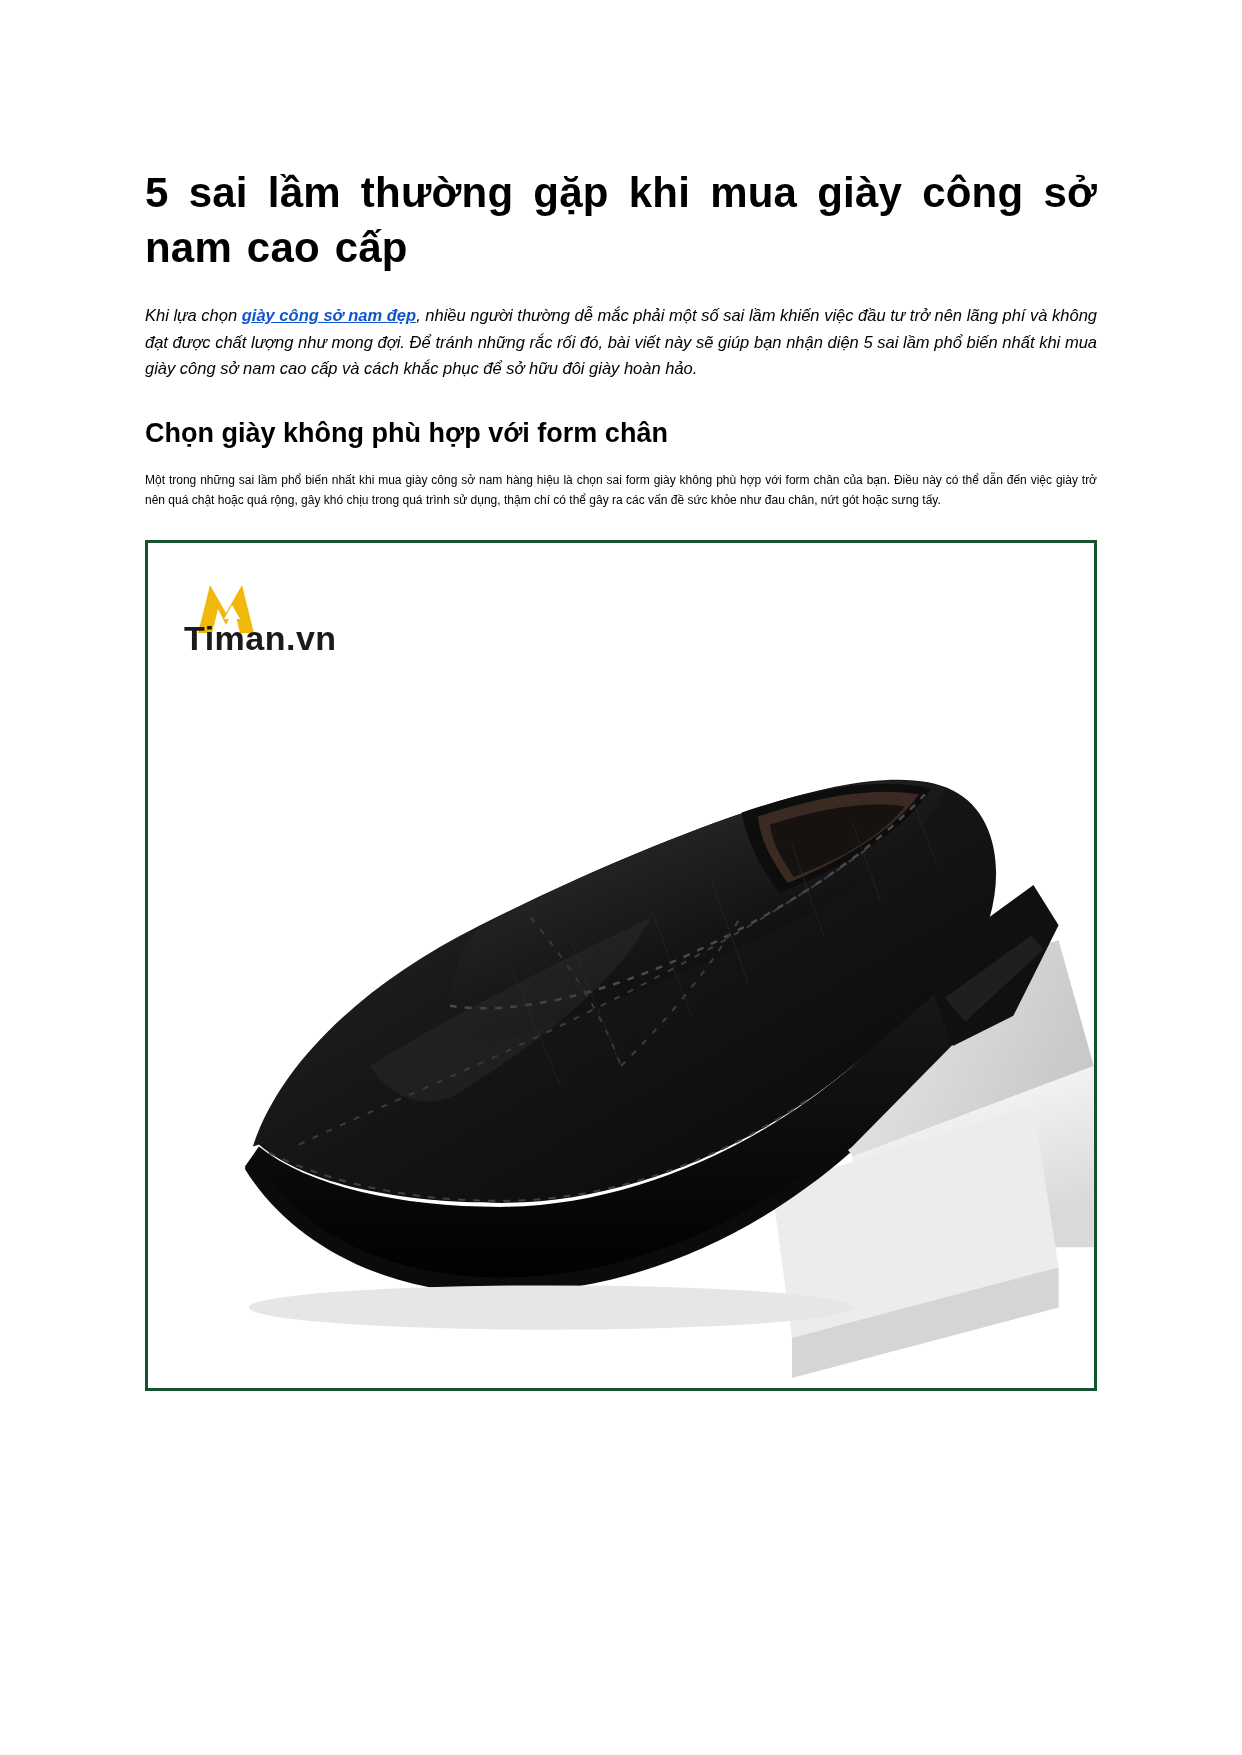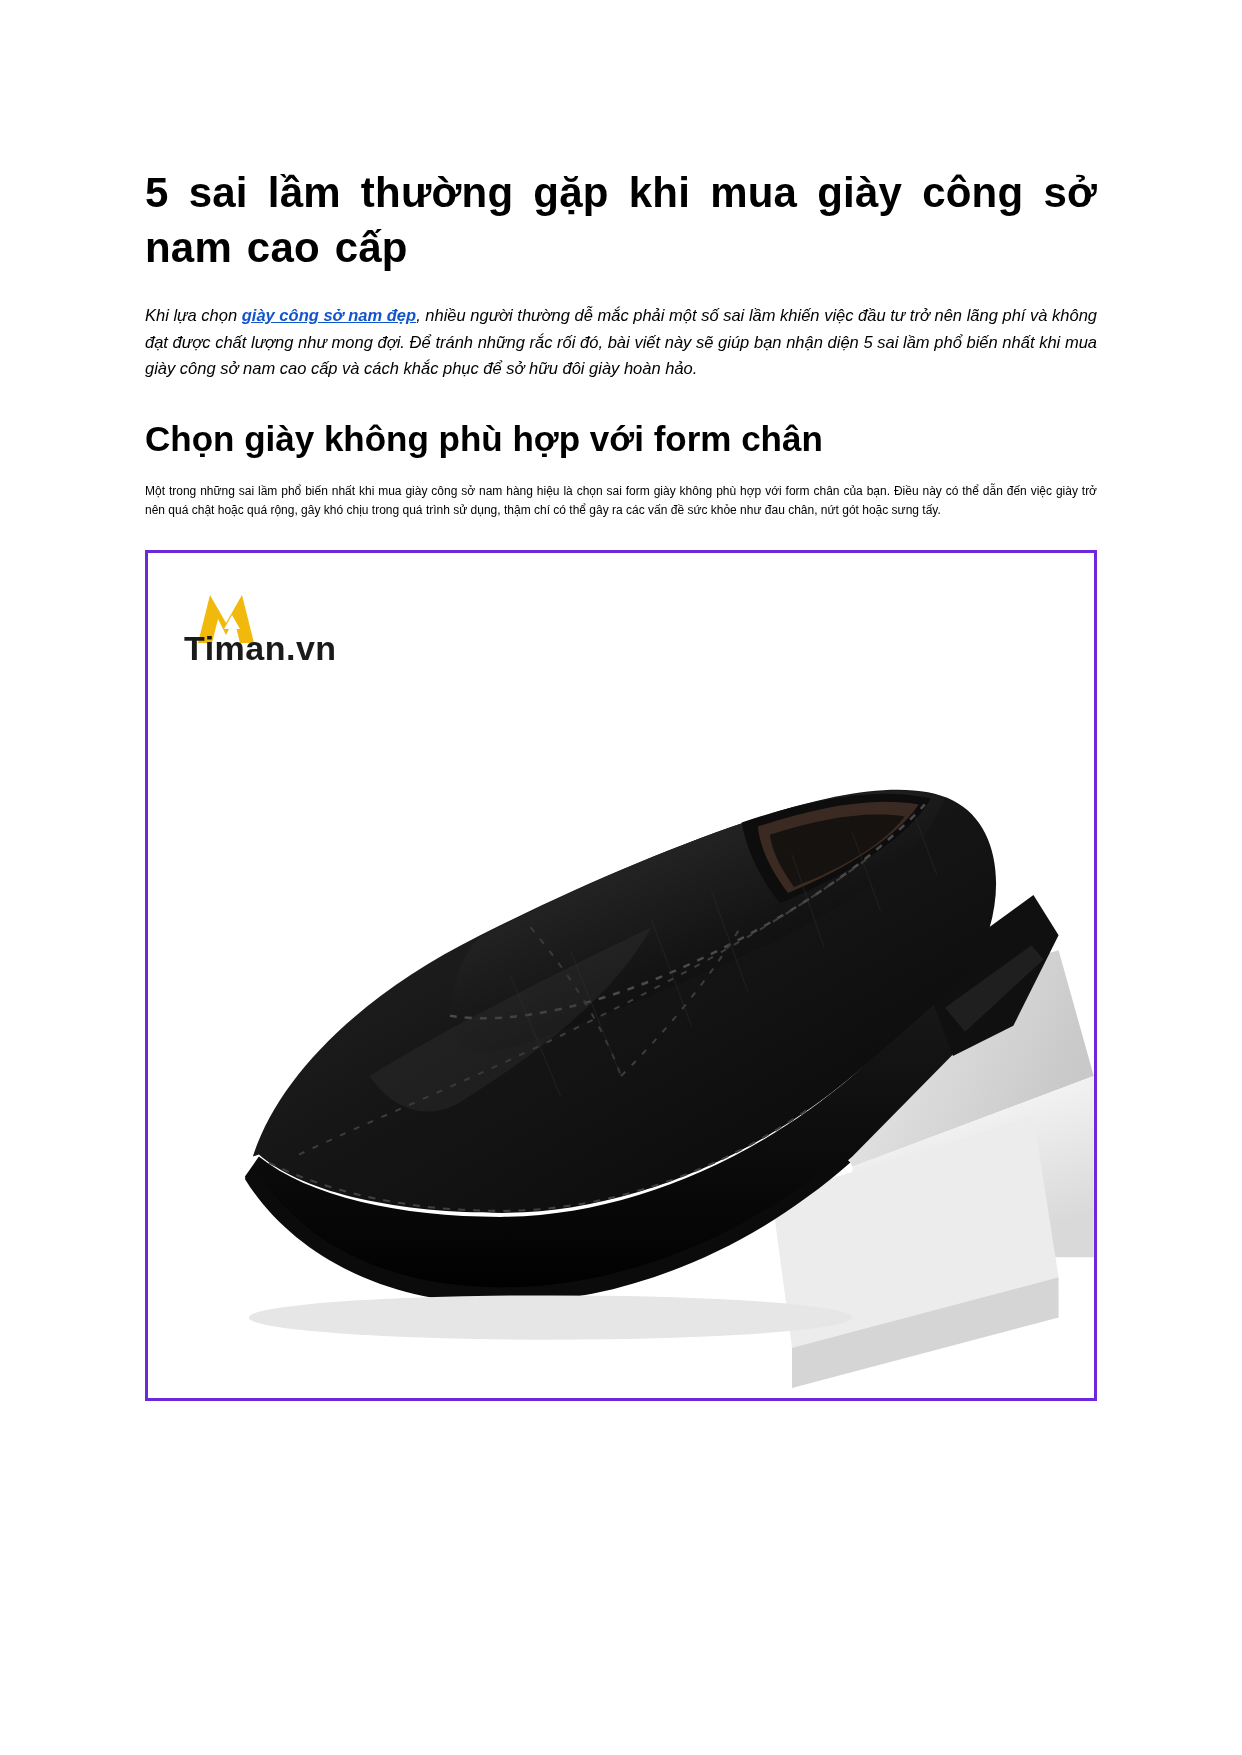--- a/index.html
+++ b/index.html
@@ -38,36 +38,36 @@
     margin: 0 0 34px 0;
     text-align: justify;
   }
   p.lead a.inline-link {
     color: #1155cc;
     text-decoration: underline;
     font-weight: bold;
     font-style: italic;
   }
   h2.section-heading {
-    font-size: 35px;
+    font-size: 27px;
     line-height: 1.3;
     font-weight: bold;
     margin: 0 0 20px 0;
   }
   p.body-text {
     font-size: 12px;
     line-height: 1.62;
     margin: 14px 0 30px 0;
     text-align: justify;
   }
   .figure {
     margin: 0;
   }
   .figure-frame {
-    border: 3px solid #6d28d9;
+    border: 3px solid #14532d;
     background: #ffffff;
     height: 845px;
     position: relative;
     overflow: hidden;
   }
   .watermark {
     position: absolute;
     left: 32px;
     top: 24px;
     width: 170px;

